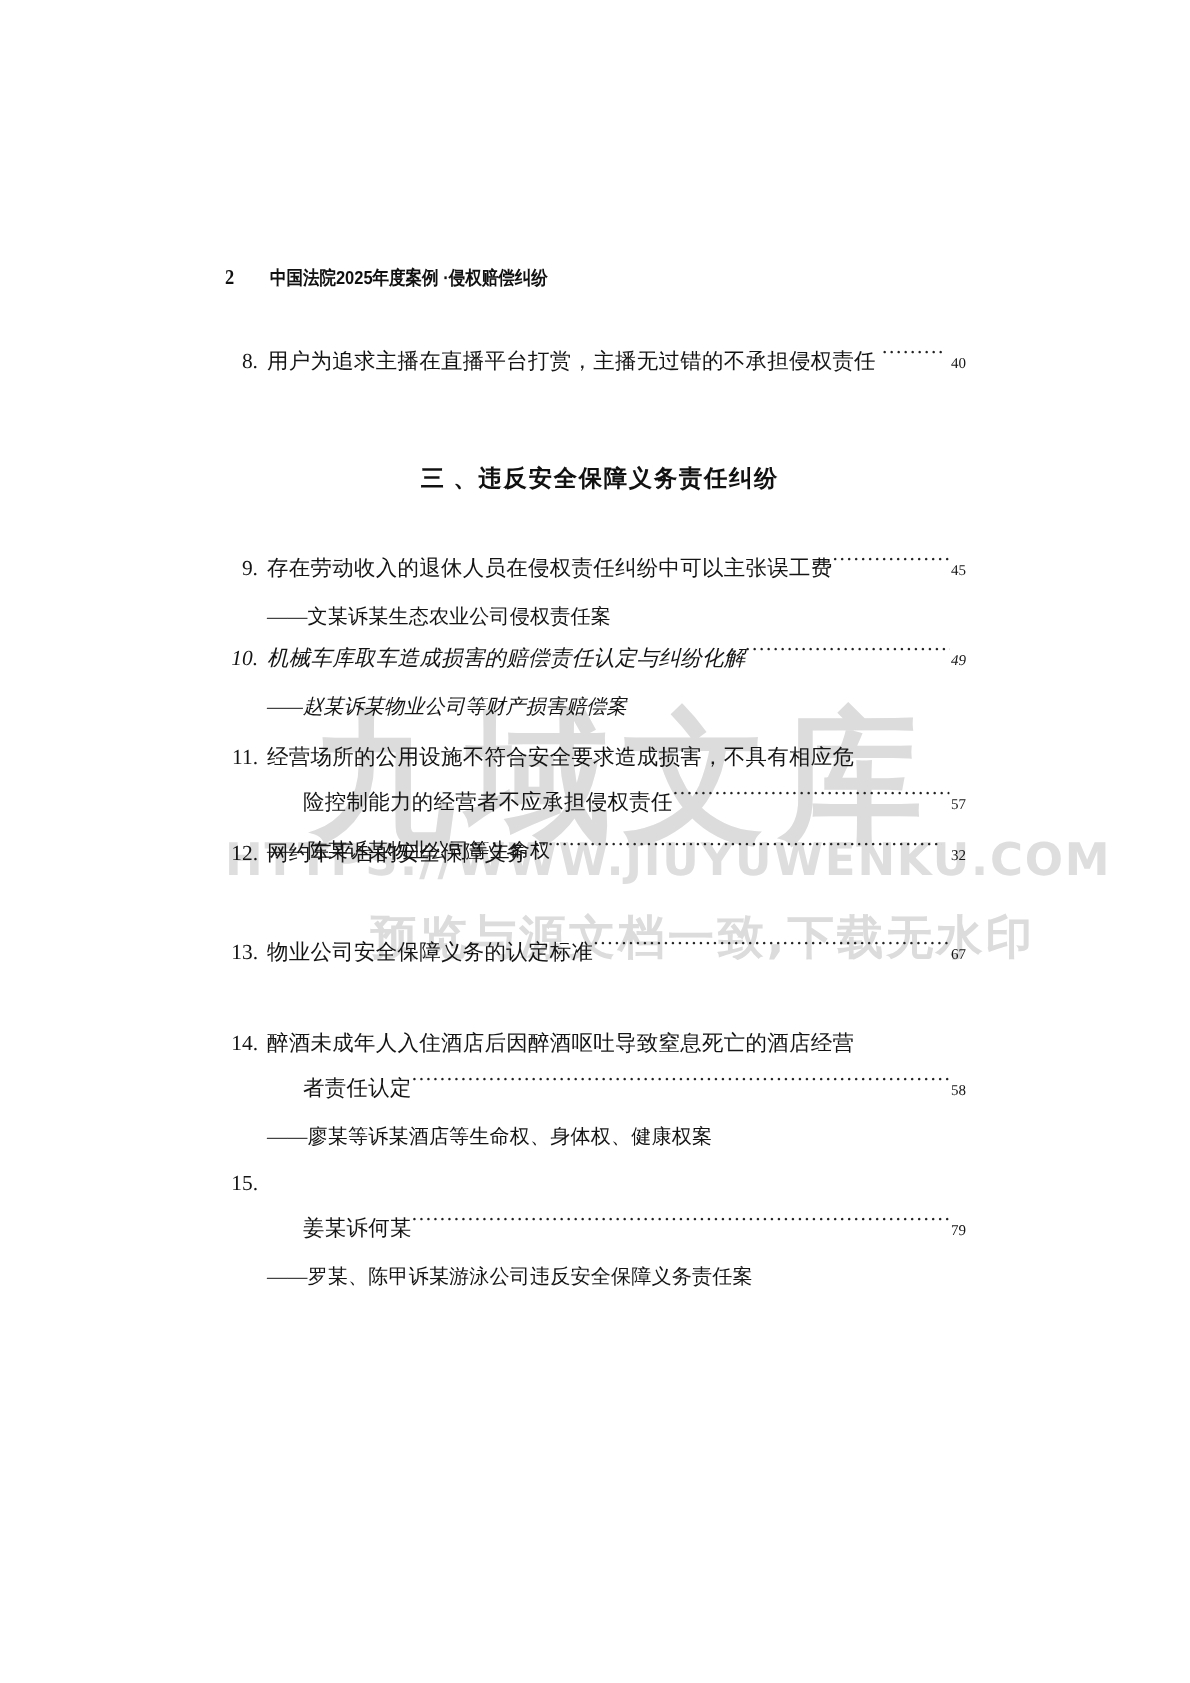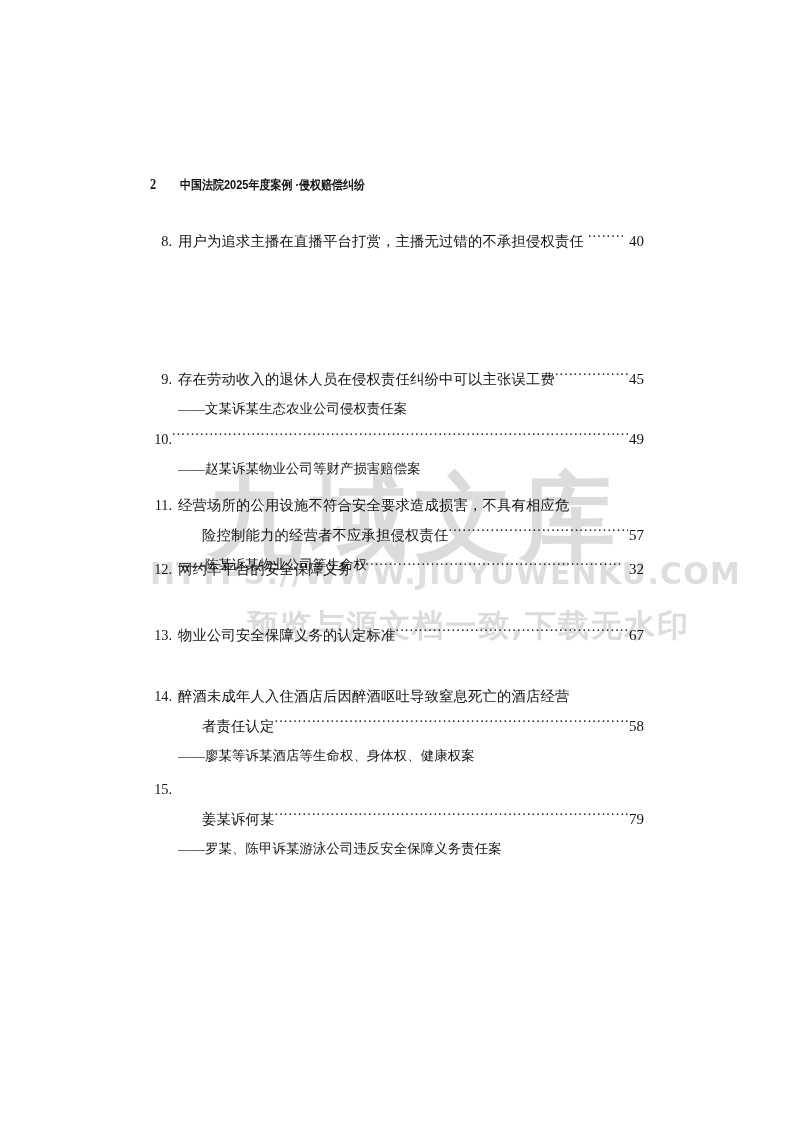--- a/index.html
+++ b/index.html
@@ -177,21 +177,21 @@
     left: 0;
     bottom: -1px;
     font-size: 14.3px;
     letter-spacing: 1.1px;
     color: #222;
     white-space: nowrap;
   }
   .e-page {
     flex: 0 0 auto;
     padding-left: 1px;
-    font-size: 15px;
+    font-size: 10px;
     text-align: right;
     color: #141414;
   }
   .e-page.spaced {
     padding-left: 6px;
   }
   .entry-sub {
     font-size: 13.4px;
     line-height: 29px;
     color: #141414;
@@ -210,43 +210,45 @@
     <div class="wm-url">HTTPS://WWW.JIUYUWENKU.COM</div>
     <div class="wm-note">预览与源文档一致,下载无水印</div>
   </div>
 
   <div class="content">
 
     <div class="running-head">
       <span class="rh-num">2</span><span class="rh-title">中国法院2025年度案例 ·侵权赔偿纠纷</span>
     </div>
 
+    <div class="section-heading">三 、违反安全保障义务责任纠纷</div>
 
     <div class="toc" id="toc-root">
         <div class="entry" style="top: 226px;">
           <div class="entry-line">
             <span class="e-num">8.</span>
             <span class="e-text">用户为追求主播在直播平台打赏，主播无过错的不承担侵权责任</span>
             <span class="e-gap"></span>
             <span class="leader"></span>
             <span class="e-page spaced">40</span>
           </div>
         </div>
         <div class="entry" style="top: 364px;">
           <div class="entry-line">
             <span class="e-num">9.</span>
             <span class="e-text">存在劳动收入的退休人员在侵权责任纠纷中可以主张误工费</span>
             <span class="leader"></span>
             <span class="e-page">45</span>
           </div>
           <div class="entry-sub">——文某诉某生态农业公司侵权责任案</div>
         </div>
-        <div class="entry" style="top: 424px;">
+        <div class="entry" style="top: 424px; font-style: italic;">
           <div class="entry-line">
             <span class="e-num">10.</span>
+            <span class="e-text">机械车库取车造成损害的赔偿责任认定与纠纷化解</span>
             <span class="leader"></span>
             <span class="e-page">49</span>
           </div>
           <div class="entry-sub">——赵某诉某物业公司等财产损害赔偿案</div>
         </div>
         <div class="entry" style="top: 490px;">
           <div class="entry-line">
             <span class="e-num">11.</span>
             <span class="e-text">经营场所的公用设施不符合安全要求造成损害，不具有相应危</span>
           </div>

